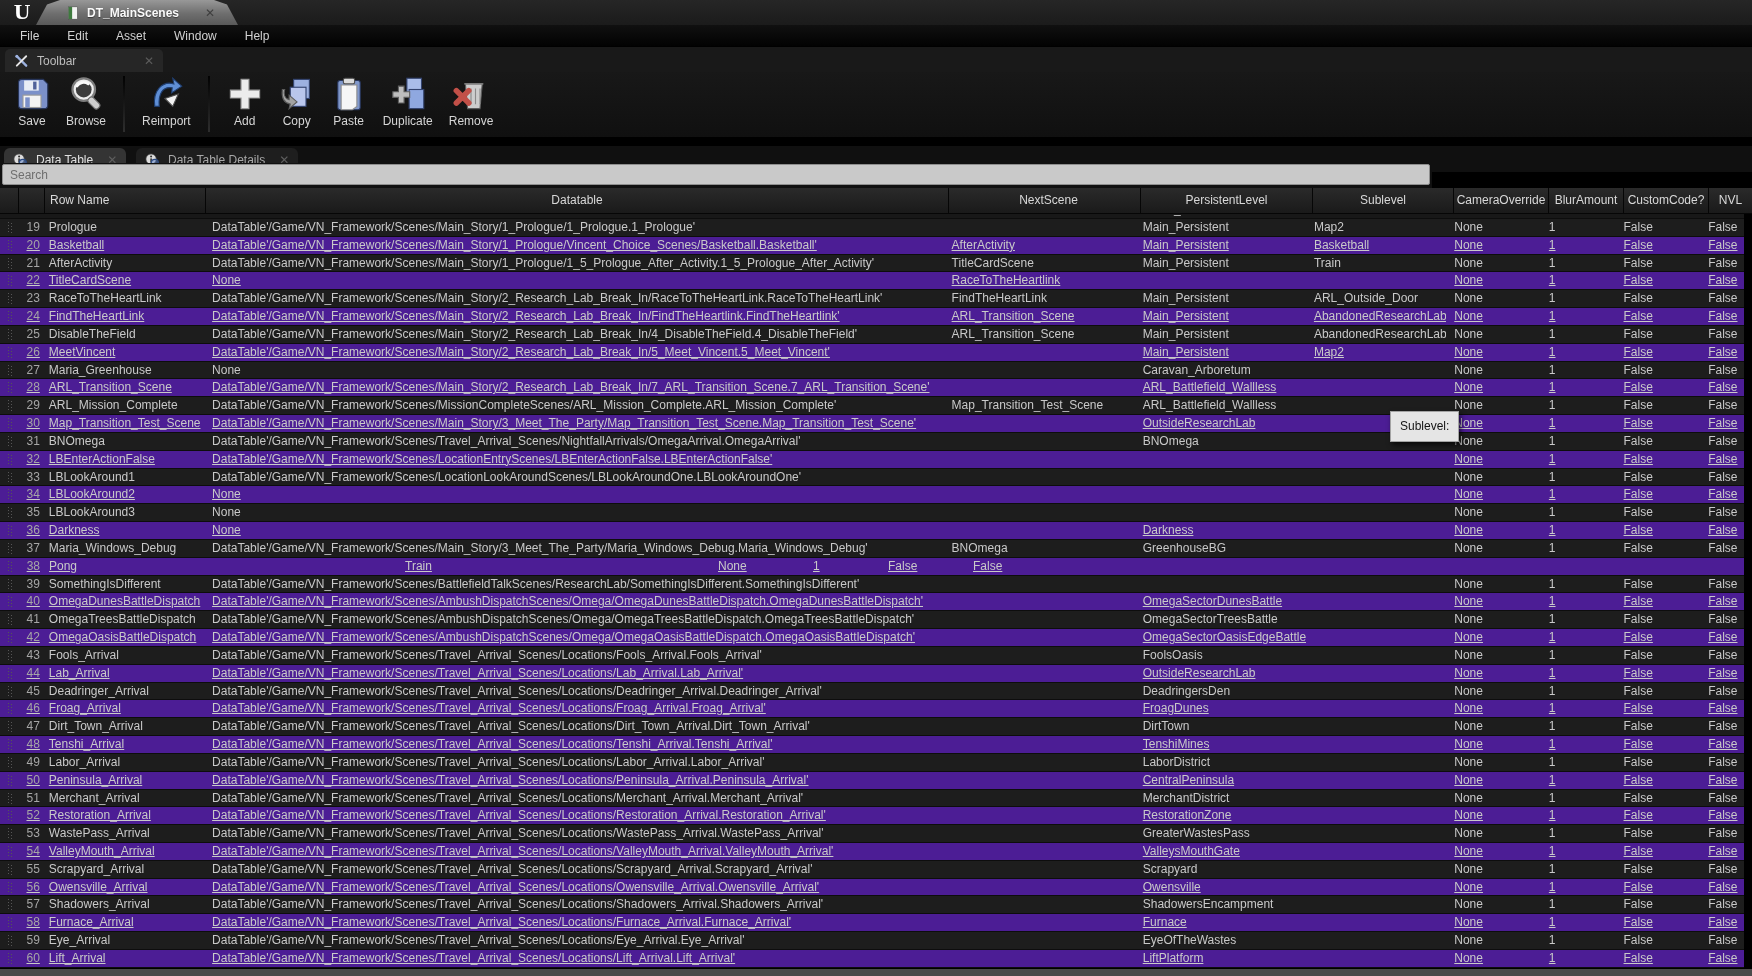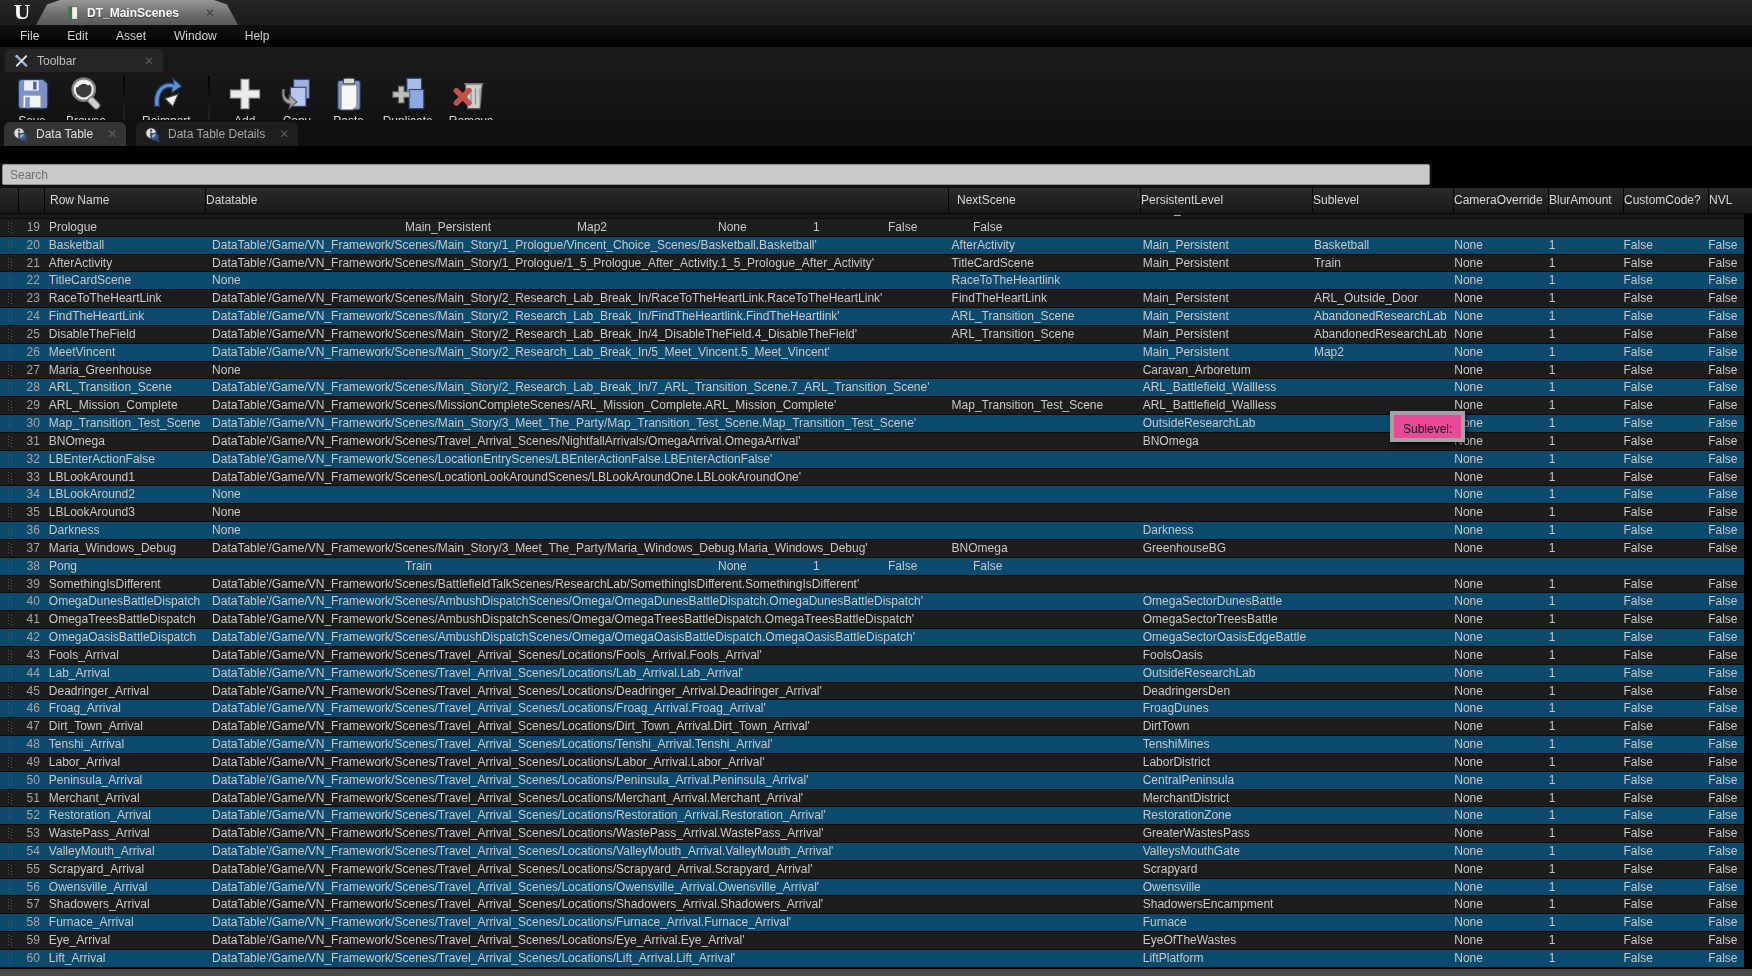--- a/index.html
+++ b/index.html
@@ -37,21 +37,21 @@
 
   
   .toolbar{left:0;top:72px;width:1752px;height:65px;background:linear-gradient(#181818,#101010);
            display:flex;align-items:flex-start;padding:3px 0 0 6px;box-sizing:border-box;}
   .tb-btn{display:flex;flex-direction:column;align-items:center;padding:1px 8px;}
   .tb-btn svg{width:36px;height:36px;}
   .tb-btn .blabel{color:#d6d6d6;font-size:12px;margin-top:2px;white-space:nowrap;}
   .tb-sep{width:2px;height:56px;margin:1px 9px 0 9px;background:linear-gradient(#020202,#2e2e2e);}
 
   
-  .docstrip{left:0;top:120px;width:1752px;height:26px;background:#101010;}
+  .docstrip{left:0;top:146px;width:1752px;height:26px;background:#101010;}
   .doctab{position:absolute;top:2px;height:24px;border-radius:6px 6px 0 0;display:flex;align-items:center;
           padding:0 9px;box-sizing:border-box;}
   .doctab .ticon{width:15px;height:15px;}
   .doctab .tlabel{font-size:12px;margin-left:8px;white-space:nowrap;}
   .doctab.active{background:#343434;}
   .doctab.active .tlabel{color:#e0e0e0;}
   .doctab.inactive{background:#1e1e1e;}
   .doctab.inactive .tlabel{color:#a8a8a8;}
   .doctab .close-x{margin-left:14px;color:#5f5f5f;}
 
@@ -61,44 +61,44 @@
                     font-family:inherit;font-size:12px;color:#222;padding:0 0 0 7px;box-sizing:border-box;outline:none;}
   .searchwrap input::placeholder{color:#6f6f6f;}
 
   
   .c0{width:18px;}  .c1{width:26px;} .c2{width:161px;} .c3{width:743px;} .c4{width:192px;padding-left:8px;}
   .c5{width:172px;} .c6{width:141px;} .c7{width:95px;} .c8{width:75px;} .c9{width:85px;} .c10{width:44px;}
 
   .thead{left:0;top:188px;width:1752px;height:26px;background:linear-gradient(#2a2a2a,#1a1a1a);
          display:flex;border-bottom:1px solid #060606;box-sizing:border-box;}
   .hc{height:100%;box-sizing:border-box;border-left:1px solid #060606;color:#d8d8d8;font-size:12px;
-      line-height:25px;white-space:nowrap;overflow:hidden;}
+      line-height:25px;text-align:center;white-space:nowrap;overflow:hidden;}
   .hc:first-child{border-left:none;}
   .hc.left{text-align:left;padding-left:5px;}
 
   .tbody{left:0;top:214px;width:1744px;height:754px;display:flex;flex-direction:column;background:#121212;}
   .trow{display:flex;flex:1 1 auto;box-shadow:inset 0 -1px #0d0d0d;overflow:hidden;}
   .trow.odd{background:#1d1d1d;}
-  .trow.even{background:#0c4a6e;}
+  .trow.even{background:#4c1d95;text-decoration:underline;}
   .trow.partial{flex:0 0 5px;background:#181818;}
   .trow.partial .cell{margin-top:-13px;}
   .cell{box-sizing:border-box;font-size:12px;color:#c9c9c9;line-height:17.8px;
         white-space:nowrap;overflow:hidden;padding-left:8px;}
   .cell.numc{color:#a6a6a6;text-align:right;padding:0 4px 0 0;}
   .cell.namec{padding-left:5px;}
   .gripc{position:relative;}
   .gripc::before{content:"";position:absolute;left:8px;top:3px;bottom:3px;width:5px;
      background-image:repeating-linear-gradient(to bottom,#565656 0 1px,transparent 1px 3px),
                       repeating-linear-gradient(to bottom,#565656 0 1px,transparent 1px 3px);
      background-size:1px 100%,1px 100%;background-position:0 0,3px 1px;background-repeat:no-repeat;}
 
   .bottomstrip{left:0;top:968px;width:1752px;height:8px;background:#4a4a4a;border-top:1px solid #000;box-sizing:border-box;}
 
   
-  .tooltip{left:1390px;top:411px;min-width:64px;height:31px;background:#ec4899;border:4px solid #a3a3a3;
+  .tooltip{left:1390px;top:411px;min-width:64px;height:31px;background:#e5e5e5;border:1px solid #a3a3a3;
            box-shadow:2px 3px 5px rgba(0,0,0,.65);color:#151515;font-size:12px;line-height:29px;
            padding:0 9px;z-index:60;white-space:nowrap;box-sizing:border-box;}
 
   svg.defs{position:absolute;width:0;height:0;}
 </style>
 </head>
 <body>
 
 <svg class="defs" aria-hidden="true">
   <symbol id="i-save" viewBox="0 0 32 32">
@@ -282,20 +282,21 @@
     <div class="cell c1"></div>
     <div class="cell c2"></div>
     <div class="cell c3"></div>
     <div class="cell c4"></div>
     <div class="cell c5">Main_Persistent</div>
   </div>
 <div class="trow odd">
     <div class="cell gripc c0"></div>
     <div class="cell numc c1">19</div>
     <div class="cell namec c2">Prologue</div>
+    <div class="cell c3">DataTable'/Game/VN_Framework/Scenes/Main_Story/1_Prologue/1_Prologue.1_Prologue'</div>
     <div class="cell c4"></div>
     <div class="cell c5">Main_Persistent</div>
     <div class="cell c6">Map2</div>
     <div class="cell c7">None</div>
     <div class="cell c8">1</div>
     <div class="cell c9">False</div>
     <div class="cell c10">False</div>
   </div>
     <div class="trow even">
     <div class="cell gripc c0"></div>

